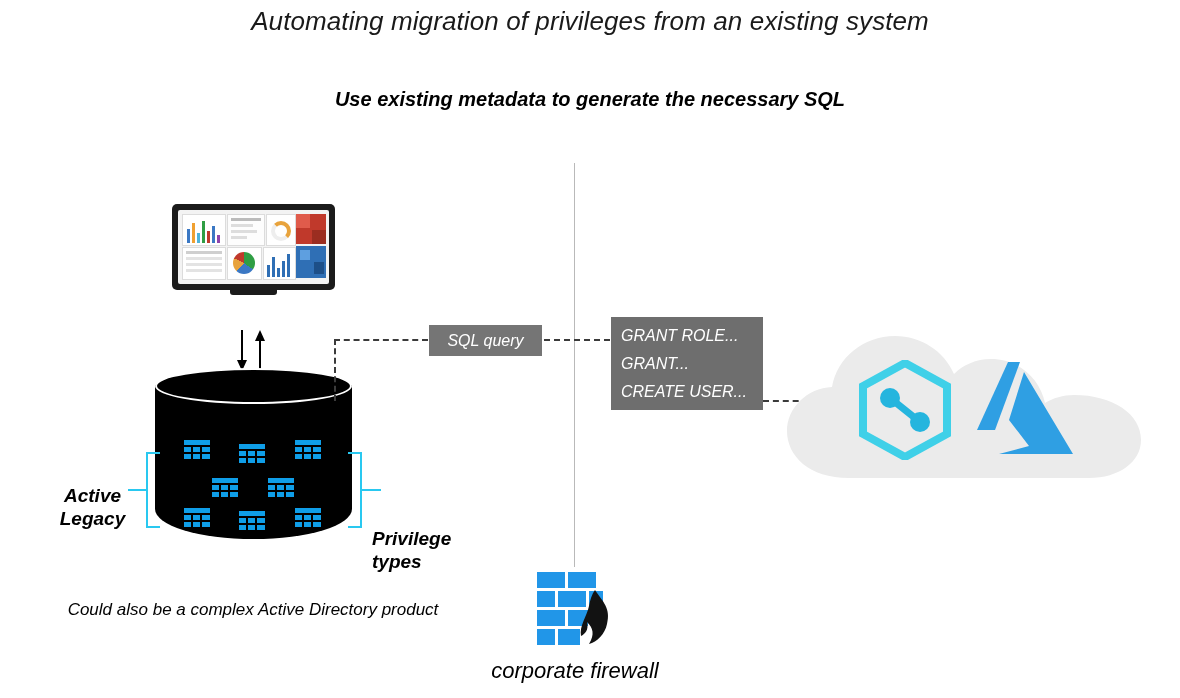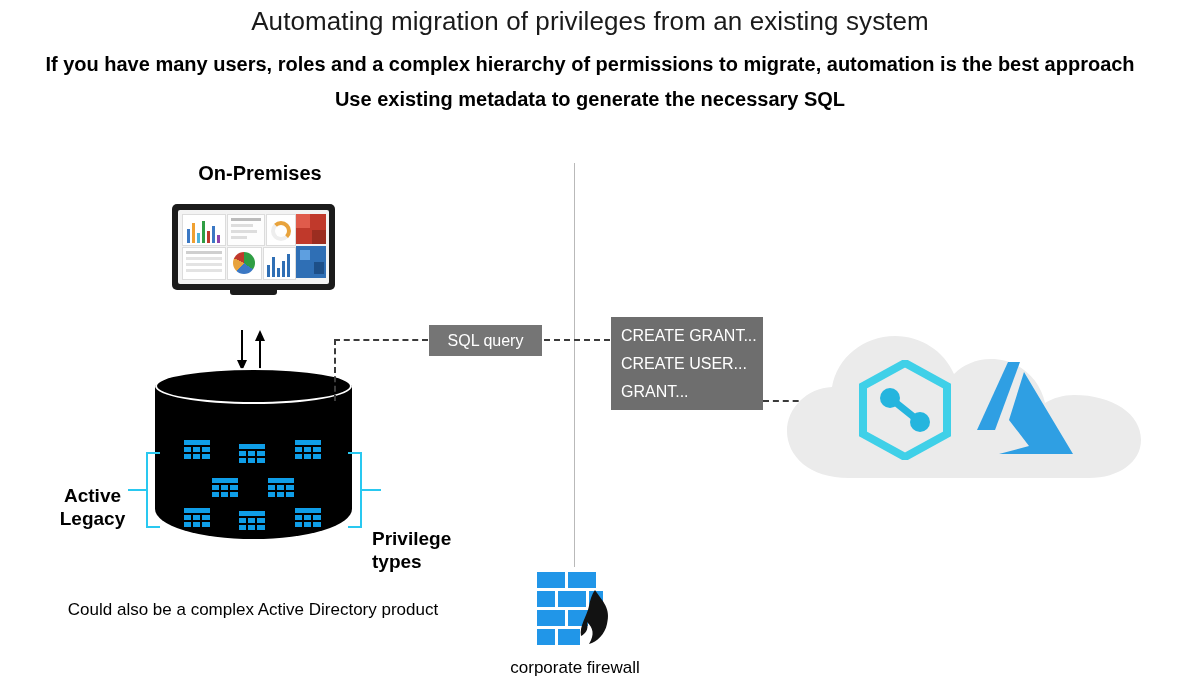--- a/index.html
+++ b/index.html
@@ -14,21 +14,21 @@
     color: #000000;
     overflow: hidden;
     position: relative;
   }
   .stage {
     position: absolute;
     left: 0; top: 0;
     width: 1180px;
     height: 698px;
   }
-  .abs { position: absolute; }
+  .abs { position: absolute; font-style: italic; }
 
   
   #title {
     top: 6px;
     left: 0;
     width: 1180px;
     text-align: center;
     font-size: 26px;
     font-weight: 400;
     color: #1a1a1a;
@@ -240,36 +240,34 @@
     left: 537px;
     top: 572px;
     width: 76px;
     height: 80px;
   }
   #fw-label {
     top: 658px;
     left: 470px;
     width: 210px;
     text-align: center;
-    font-size: 17px;
+    font-size: 22px;
   }
 
   
   .arrow-wrap { position: absolute; }
 </style>
 </head>
 <body>
 
 <div class="stage">
 
   <div class="abs" id="title">Automating migration of privileges from an existing system</div>
-  <div class="abs" id="subtitle1">If you have many users, roles and a complex hierarchy of permissions to migrate, automation is the best approach</div>
   <div class="abs" id="subtitle2">Use existing metadata to generate the necessary SQL</div>
 
-  <div class="abs" id="onprem-label">On-Premises</div>
 
   <div class="abs" id="monitor">
     <div class="monitor-body">
       <div class="monitor-screen">
 
         <div class="tile" style="left:4px;top:4px;width:42px;height:30px;">
           <div class="bar" style="left:4px;height:14px;background:#3b78c4;"></div>
           <div class="bar" style="left:9px;height:20px;background:#f0a030;"></div>
           <div class="bar" style="left:14px;height:10px;background:#4fb3d9;"></div>
           <div class="bar" style="left:19px;height:22px;background:#2f9e44;"></div>
@@ -436,23 +434,23 @@
 
   <div class="abs dash-h" style="left:544px;top:339px;width:66px;"></div>
 
   <div class="abs dash-h" style="left:763px;top:400px;width:95px;"></div>
 
   <div class="abs" id="sql-query">
     <span>SQL query</span>
   </div>
 
   <div class="abs" id="stmt-box">
-    <div>CREATE GRANT...</div>
+    <div>GRANT ROLE...</div>
+    <div>GRANT...</div>
     <div>CREATE USER...</div>
-    <div>GRANT...</div>
   </div>
 
   <div class="abs" id="cloud">
     <svg width="390" height="160" viewBox="0 0 390 160">
       <path d="M70,150 C30,150 8,128 8,103 C8,80 28,60 53,59 C58,30 84,8 116,8 C142,8 165,23 175,46 C184,37 197,31 212,31 C239,31 261,50 266,75 C274,70 284,67 295,67 C334,67 362,86 362,112 C362,134 340,150 310,150 Z" fill="#ebebeb"></path>
     </svg>
 
     
     <div class="abs" style="left:80px;top:32px;">
       <svg width="92" height="100" viewBox="0 0 92 100">

